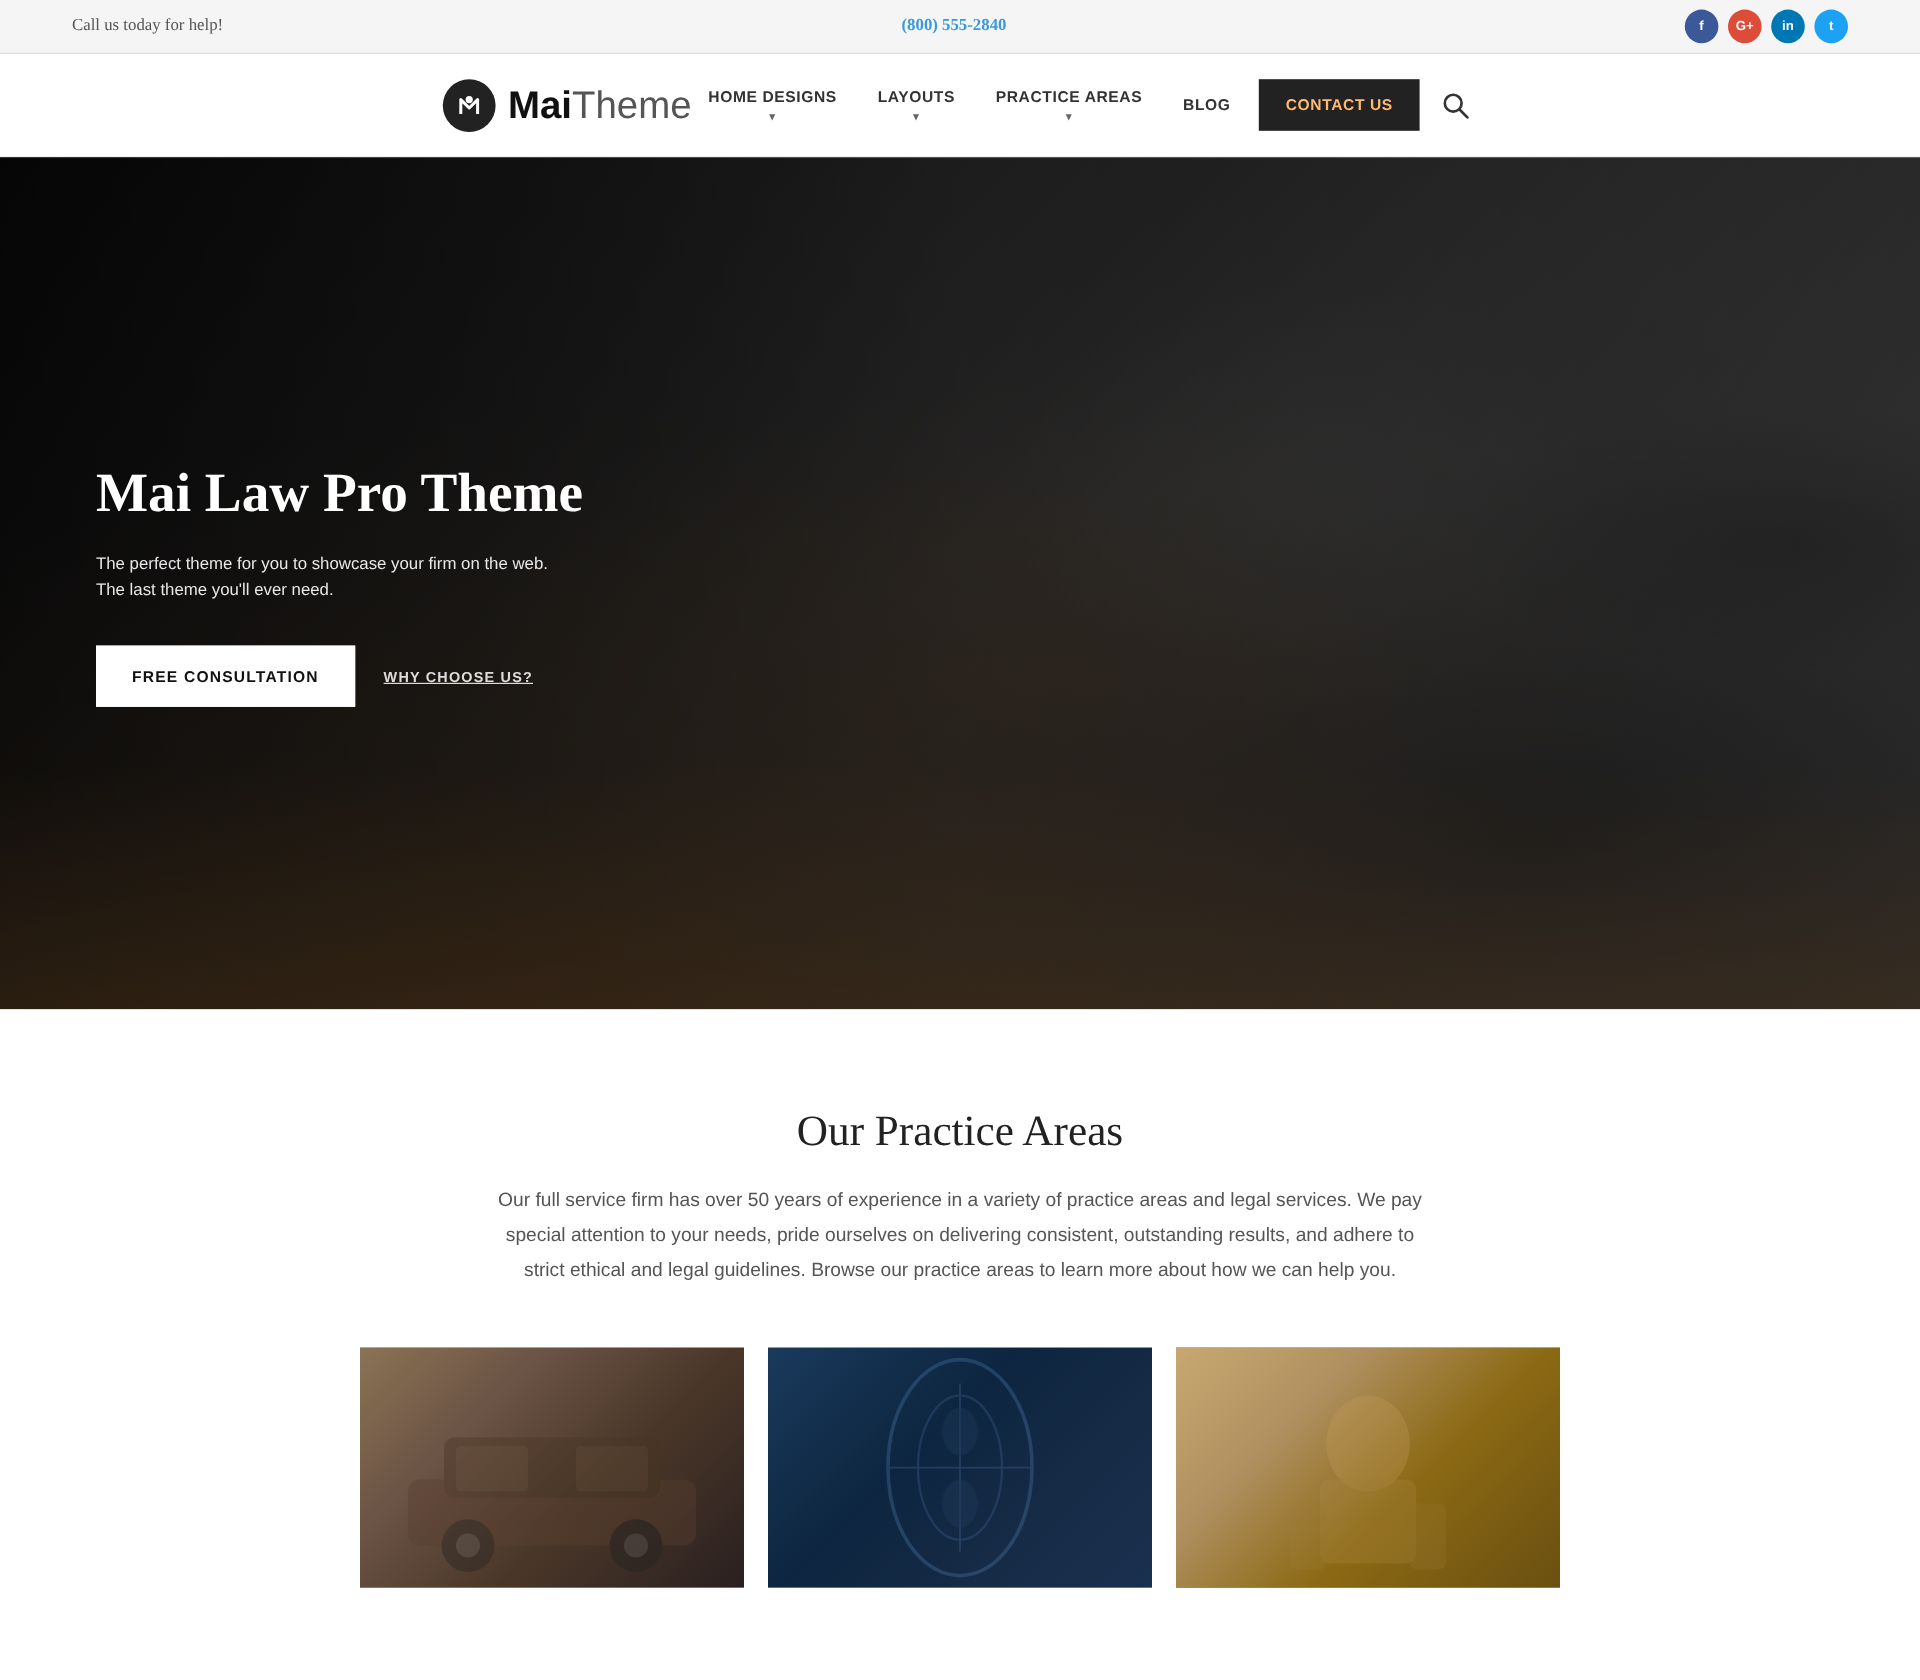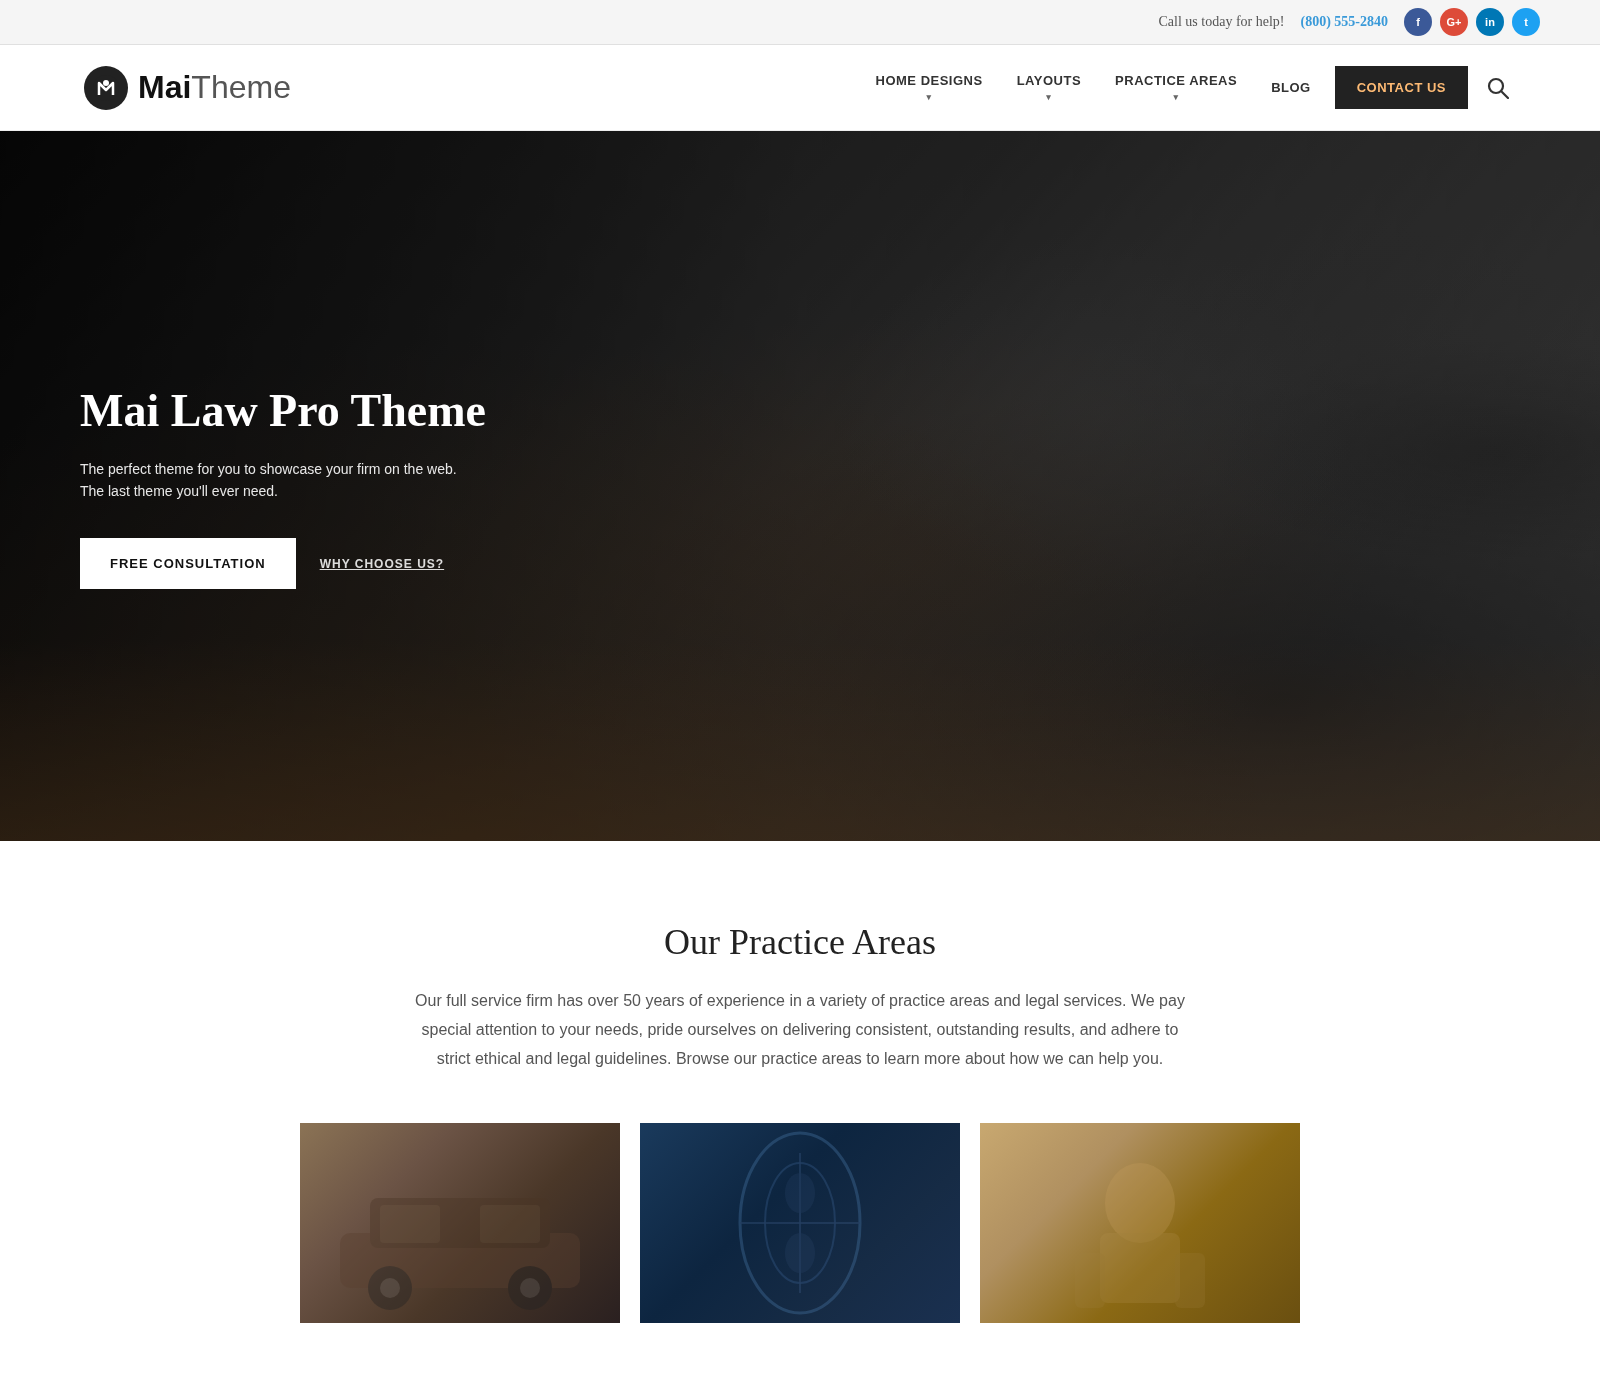--- a/index.html
+++ b/index.html
@@ -4,21 +4,21 @@
   <style>
     * { margin: 0; padding: 0; box-sizing: border-box; }
     body { font-family: 'Georgia', serif; background: #fff; color: #333; width: 1600px; }
 
     
     .top-bar {
       background: #f5f5f5;
       border-bottom: 1px solid #e0e0e0;
       padding: 8px 60px;
       display: flex;
-      justify-content: flex-end;
+      justify-content: space-between;
       align-items: center;
       gap: 16px;
       font-size: 14px;
       color: #555;
     }
     .top-bar .phone-text { color: #555; }
     .top-bar .phone-number { color: #3a9ad9; font-weight: 600; text-decoration: none; }
     .social-icons { display: flex; gap: 8px; align-items: center; }
     .social-icon {
       width: 28px; height: 28px;
@@ -33,21 +33,21 @@
     .social-icon.gp { background: #dd4b39; }
     .social-icon.li { background: #0077b5; }
     .social-icon.tw { background: #1da1f2; }
 
     
     .header {
       background: #fff;
       padding: 18px 84px;
       display: flex;
       align-items: center;
-      justify-content: space-between;
+      justify-content: center;
       border-bottom: 1px solid #eee;
     }
     .logo {
       display: flex; align-items: center; gap: 10px;
       font-size: 32px; font-weight: 300; color: #222;
       font-family: Arial, sans-serif;
       text-decoration: none;
     }
     .logo-icon {
       width: 44px; height: 44px;

